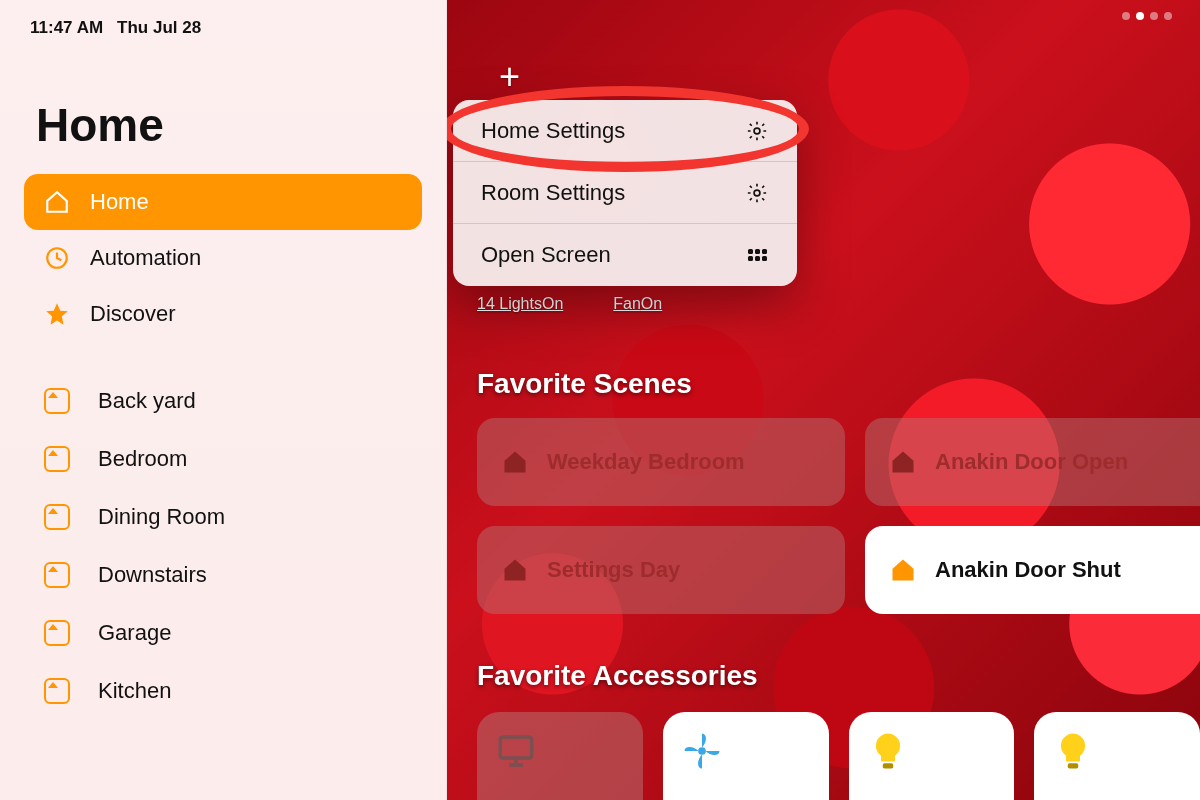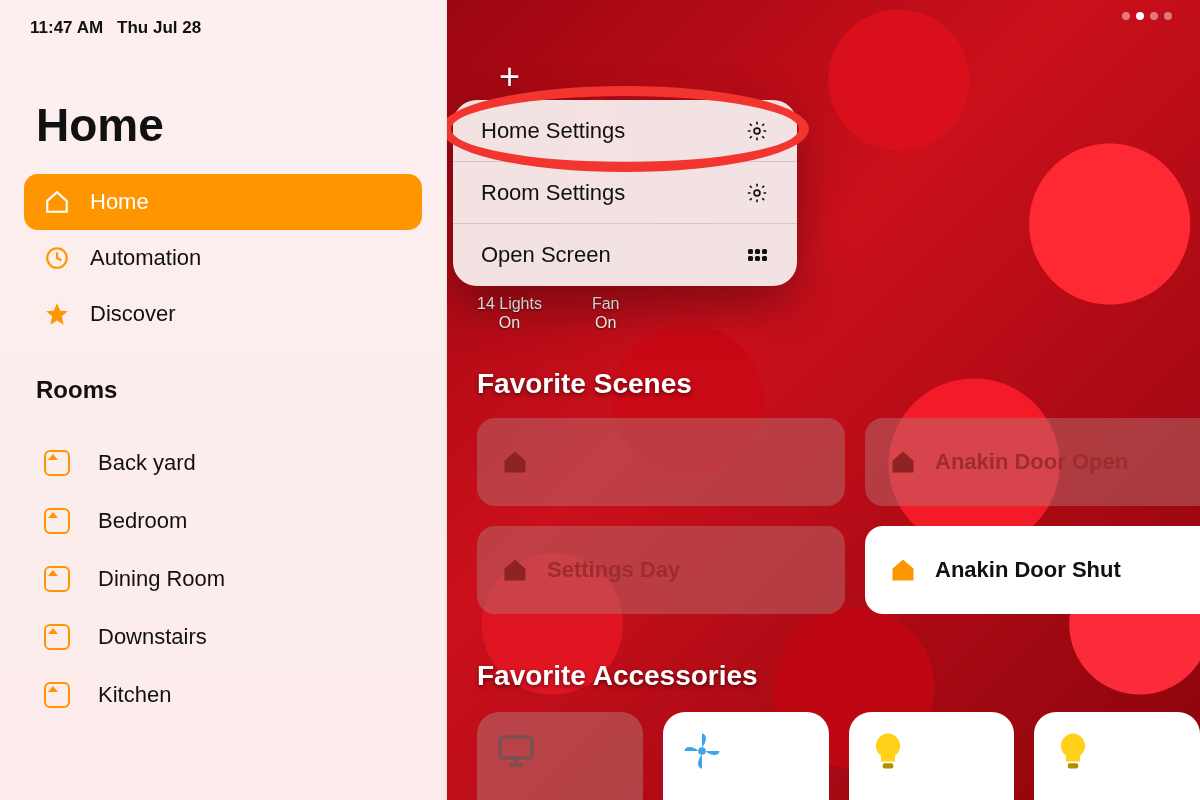--- a/index.html
+++ b/index.html
@@ -76,21 +76,21 @@
     position: absolute; top: 12px; right: 28px;
     display: flex; align-items: center; gap: 6px;
   }
   .dot { width: 8px; height: 8px; border-radius: 50%; background: rgba(255,255,255,0.45); }
   .dot.active { background: #fff; }
   .plus-btn { position: absolute; top: 56px; left: 52px; color: #fff; font-size: 36px; font-weight: 300; text-shadow: 0 1px 2px rgba(0,0,0,0.4); cursor: pointer; }
 
   .popover {
     position: absolute; top: 100px; left: 6px;
     width: 344px; background: rgba(245,235,235,0.96);
-    border-radius: 24px; backdrop-filter: blur(20px);
+    border-radius: 16px; backdrop-filter: blur(20px);
     box-shadow: 0 20px 50px rgba(0,0,0,0.35);
     overflow: hidden;
     z-index: 5;
   }
   .popover-item {
     display: flex; align-items: center; justify-content: space-between;
     height: 62px; padding: 0 28px;
     font-size: 22px; color: #111;
     border-bottom: 1px solid rgba(0,0,0,0.12);
     cursor: pointer;
@@ -107,21 +107,21 @@
     border: 10px solid #f2352e; border-radius: 50%;
     pointer-events: none; z-index: 6;
   }
 
   .status-chips {
     position: absolute; top: 294px; left: 30px;
     display: flex; gap: 50px; color: #fff;
     font-size: 16px; text-align: center;
     text-shadow: 0 1px 2px rgba(0,0,0,0.5);
   }
-  .status-chips .chip { display: flex; flex-direction: column; line-height: 1.2; font-weight: 500; }
+  .status-chips .chip { display: flex; flex-direction: row; line-height: 1.2; font-weight: 500; text-decoration: underline; }
 
   .section-title {
     position: absolute; left: 30px;
     color: #fff; font-size: 28px; font-weight: 700;
     text-shadow: 0 2px 4px rgba(0,0,0,0.5);
   }
   .section-title.scenes { top: 368px; }
   .section-title.accessories { top: 660px; }
 
   .scenes-grid {
@@ -184,37 +184,40 @@
     <div class="nav-item discover">
       <span class="ic">
         <svg viewBox="0 0 24 24" width="26" height="26">
             <path d="M12 2 L15 9 L22 9.5 L16.5 14 L18 22 L12 18 L6 22 L7.5 14 L2 9.5 L9 9 Z"></path>
           </svg>
       </span>
       <span>Discover</span>
     </div>
   </nav>
 
-  <h2 class="rooms-header">Rooms</h2>
   <div class="rooms-list">
     <div class="room-item">
       <span class="ic"></span>
       <span>Back yard</span>
     </div>
     <div class="room-item">
       <span class="ic"></span>
       <span>Bedroom</span>
     </div>
     <div class="room-item">
       <span class="ic"></span>
       <span>Dining Room</span>
     </div>
     <div class="room-item">
       <span class="ic"></span>
       <span>Downstairs</span>
+    </div>
+    <div class="room-item">
+      <span class="ic"></span>
+      <span>Garage</span>
     </div>
     <div class="room-item">
       <span class="ic"></span>
       <span>Kitchen</span>
     </div>
   </div>
 </aside>
 
 <main class="main">
   <div class="wallpaper"></div>
@@ -274,20 +277,21 @@
       <span>On</span>
     </div>
   </div>
 
   <h2 class="section-title scenes">Favorite Scenes</h2>
   <div class="scenes-grid">
     <div class="scene off">
       <span class="scene-ic"><svg viewBox="0 0 24 24">
             <path d="M3 11 L12 3 L21 11 V21 H3 Z"></path>
           </svg></span>
+      <span>Weekday Bedroom</span>
     </div>
     <div class="scene off">
       <span class="scene-ic"><svg viewBox="0 0 24 24">
             <path d="M3 11 L12 3 L21 11 V21 H3 Z"></path>
           </svg></span>
       <span>Anakin Door Open</span>
     </div>
     <div class="scene off">
       <span class="scene-ic"><svg viewBox="0 0 24 24">
             <path d="M3 11 L12 3 L21 11 V21 H3 Z"></path>

